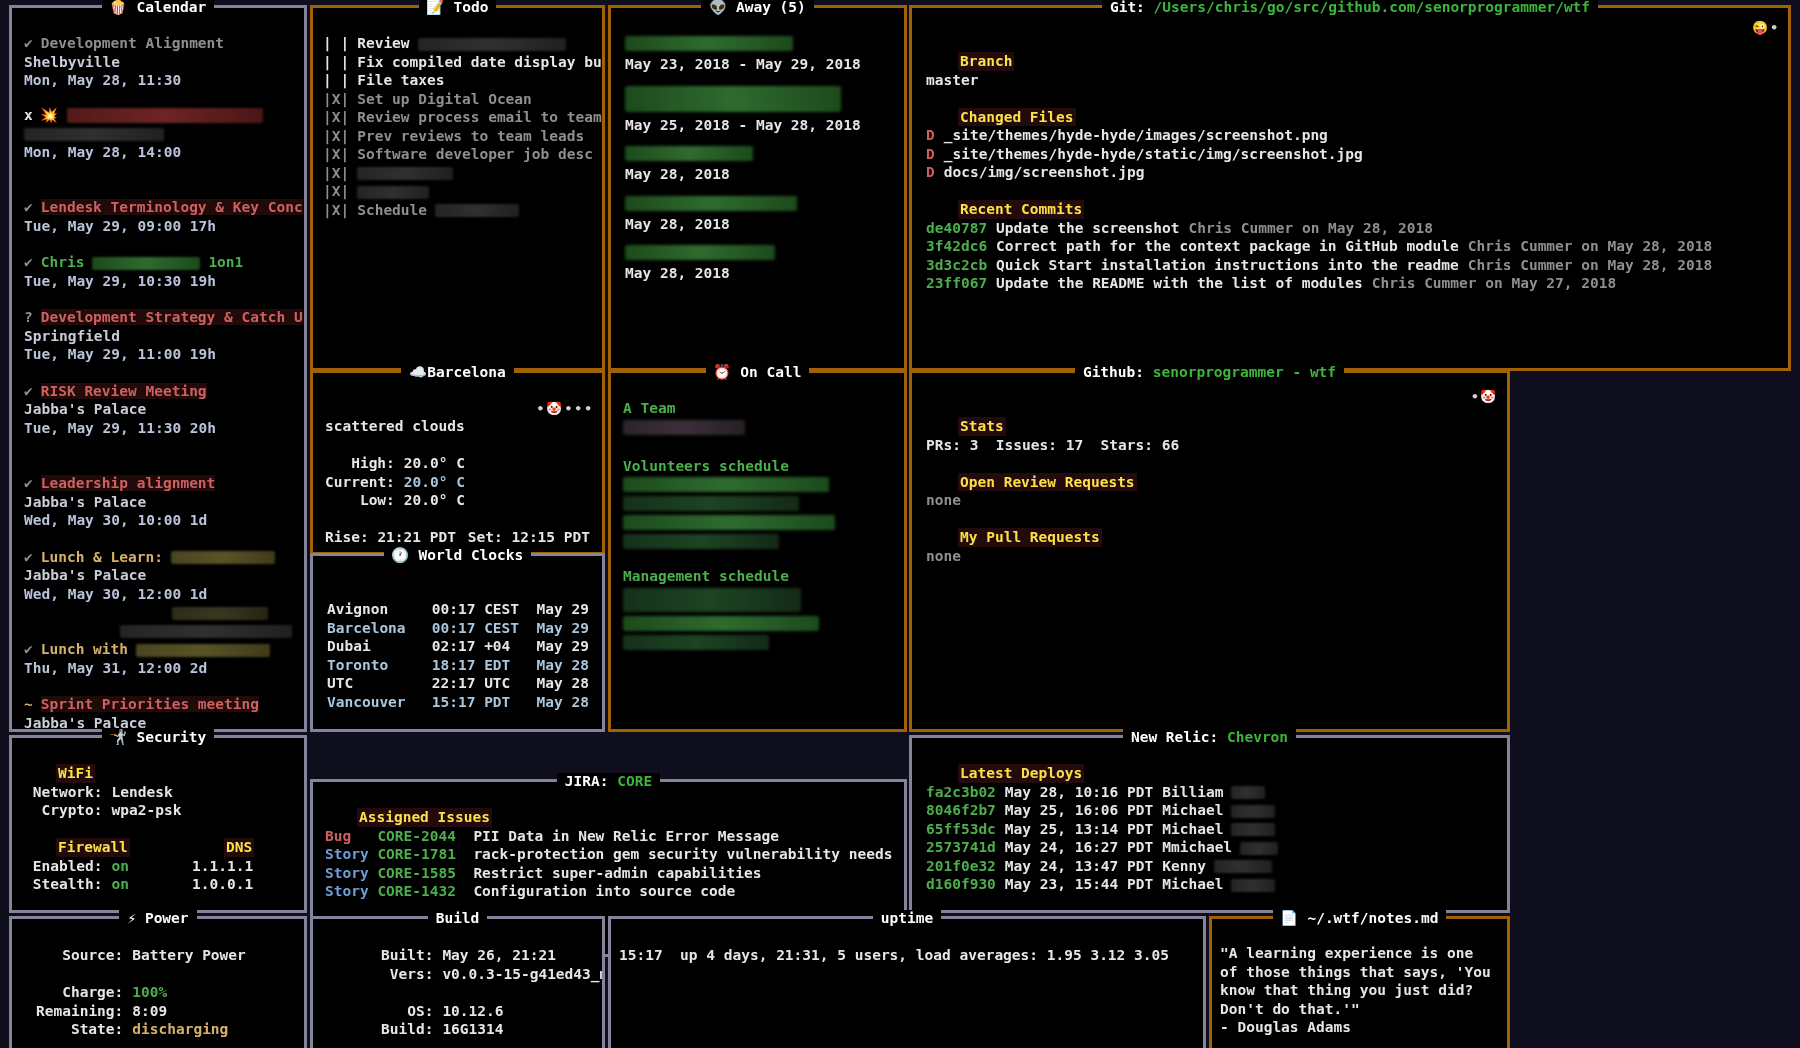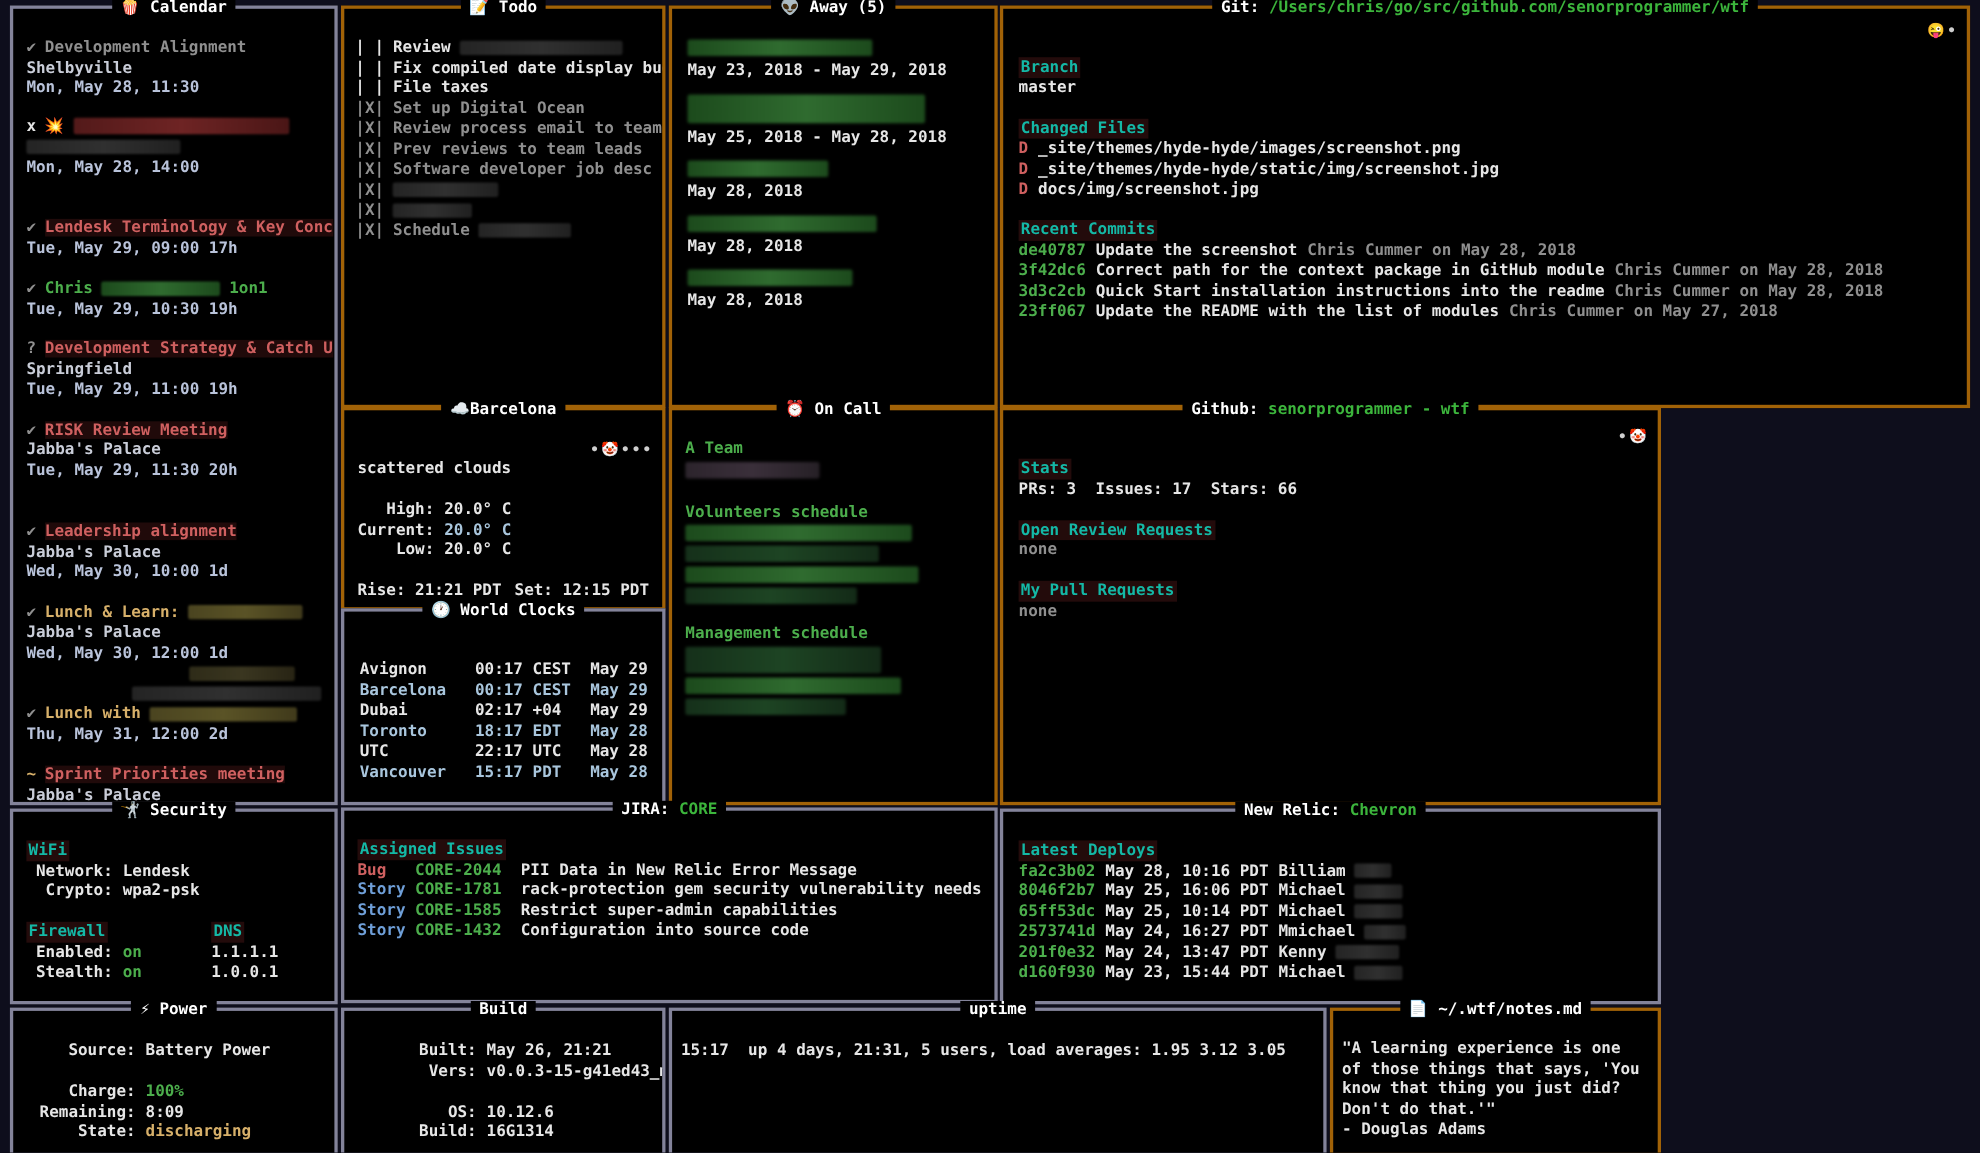--- a/index.html
+++ b/index.html
@@ -11,21 +11,21 @@
   .ptitle{position:absolute;top:-11px;left:0;right:0;text-align:center;height:20px;line-height:20px;z-index:4;}
   .ptitle .tw{background:#000;padding:0 8px;color:#ffffff;white-space:pre;}
   .tgreen{color:#3cb53c;}
   .content{position:absolute;left:0;top:0;right:0;bottom:0;overflow:hidden;}
   .line{white-space:pre;line-height:18.5px;height:18.5px;}
   .sp{height:18.5px;}
   .rel{position:relative;}
   .abs{position:absolute;top:0;}
   .lbl{display:inline-block;text-align:right;}
   .val{margin-left:9px;}
-  .hdr{color:#14b8a6;background:rgba(160,48,48,.22);display:inline-block;padding:0 2px;}
+  .hdr{color:#fde047;background:rgba(160,48,48,.22);display:inline-block;padding:0 2px;margin-left:32px;}
   .red{color:#cf6060;}
   .green{color:#4cae4c;}
   .gray{color:#8f8f8f;}
   .yellow{color:#d7b06a;}
   .blue{color:#6f9fd8;}
   .ltblue{color:#a9c6dd;}
   .white{color:#e6e6e6;}
   .date{color:#b9c3da;}
   .loc{color:#c9cdd8;}
   .hl-red{background:rgba(160,48,48,.20);}
@@ -236,38 +236,38 @@
       <div class="line"><span class="hdr">WiFi</span></div>
       <div class="line"><span class="lbl" style="width:9ch;">Network:</span><span class="val">Lendesk</span></div>
       <div class="line"><span class="lbl" style="width:9ch;">Crypto:</span><span class="val">wpa2-psk</span></div>
       <div class="sp"></div>
       <div class="line rel"><span class="hdr">Firewall</span><span class="abs hdr" style="left:168px;">DNS</span></div>
       <div class="line rel"><span class="lbl" style="width:9ch;">Enabled:</span><span class="val green">on</span><span class="abs" style="left:168px;">1.1.1.1</span></div>
       <div class="line rel"><span class="lbl" style="width:9ch;">Stealth:</span><span class="val green">on</span><span class="abs" style="left:168px;">1.0.0.1</span></div>
     </div>
   </section>
 
-  <section class="panel b-gray" style="left:310px;top:734px;width:591px;height:172px;">
+  <section class="panel b-gray" style="left:310px;top:779px;width:591px;height:172px;">
     <div class="ptitle"><span class="tw"><span>JIRA:</span> <span class="tgreen">CORE</span></span></div>
     <div class="content" style="padding:26px 6px 0 12px;">
       <div class="line"><span class="hdr">Assigned Issues</span></div>
       <div class="line"><span class="itype red">Bug</span><span class="ikey green">CORE-2044</span><span>PII Data in New Relic Error Message</span></div>
       <div class="line"><span class="itype blue">Story</span><span class="ikey green">CORE-1781</span><span>rack-protection gem security vulnerability needs</span></div>
       <div class="line"><span class="itype blue">Story</span><span class="ikey green">CORE-1585</span><span>Restrict super-admin capabilities</span></div>
       <div class="line"><span class="itype blue">Story</span><span class="ikey green">CORE-1432</span><span>Configuration into source code</span></div>
     </div>
   </section>
 
   <section class="panel b-gray" style="left:909px;top:735px;width:595px;height:172px;">
     <div class="ptitle"><span class="tw"><span>New Relic:</span> <span class="tgreen">Chevron</span></span></div>
     <div class="content" style="padding:26px 6px 0 14px;">
       <div class="line"><span class="hdr">Latest Deploys</span></div>
       <div class="line"><span class="green">fa2c3b02</span><span class="val">May 28, 10:16 PDT</span><span class="val">Billiam</span><span class="redact r-dark" style="width:34px;"></span></div>
       <div class="line"><span class="green">8046f2b7</span><span class="val">May 25, 16:06 PDT</span><span class="val">Michael</span><span class="redact r-dark" style="width:44px;"></span></div>
-      <div class="line"><span class="green">65ff53dc</span><span class="val">May 25, 10:14 PDT</span><span class="val">Michael</span><span class="redact r-dark" style="width:44px;"></span></div>
+      <div class="line"><span class="green">65ff53dc</span><span class="val">May 25, 13:14 PDT</span><span class="val">Michael</span><span class="redact r-dark" style="width:44px;"></span></div>
       <div class="line"><span class="green">2573741d</span><span class="val">May 24, 16:27 PDT</span><span class="val">Mmichael</span><span class="redact r-dark" style="width:38px;"></span></div>
       <div class="line"><span class="green">201f0e32</span><span class="val">May 24, 13:47 PDT</span><span class="val">Kenny</span><span class="redact r-dark" style="width:58px;"></span></div>
       <div class="line"><span class="green">d160f930</span><span class="val">May 23, 15:44 PDT</span><span class="val">Michael</span><span class="redact r-dark" style="width:44px;"></span></div>
     </div>
   </section>
 
   <section class="panel b-gray" style="left:9px;top:916px;width:292px;height:129px;">
     <div class="ptitle"><span class="tw"><span>⚡</span> <span>Power</span></span></div>
     <div class="content" style="padding:27px 6px 0 24px;">
       <div class="line"><span class="lbl" style="width:10ch;">Source:</span><span class="val">Battery Power</span></div>

